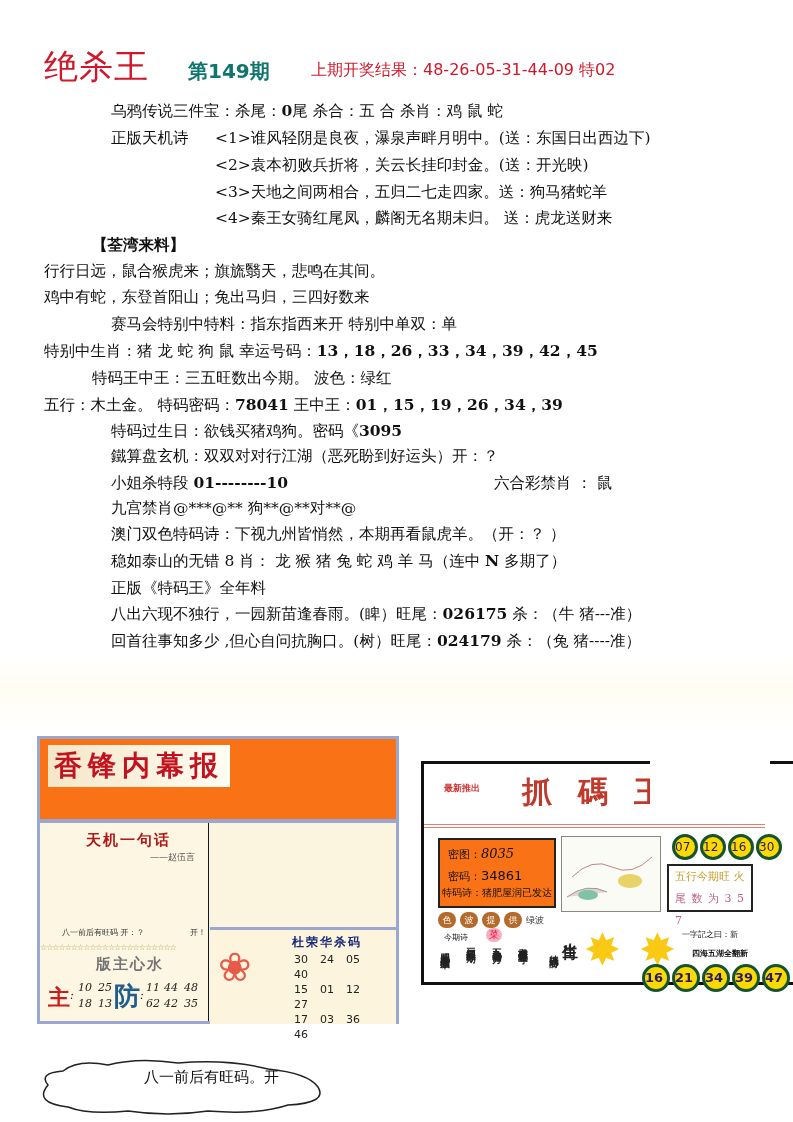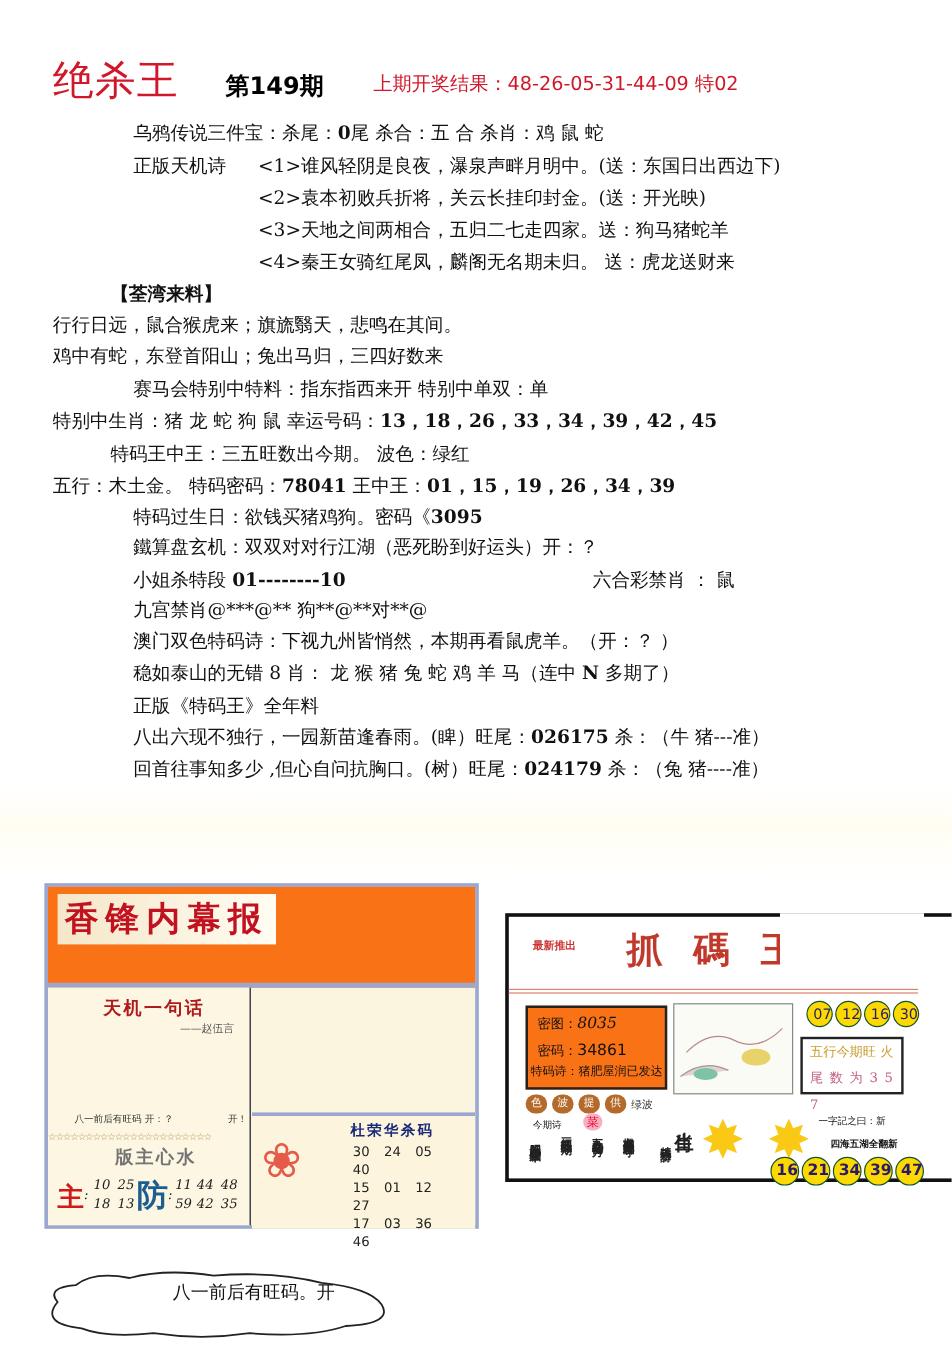--- a/index.html
+++ b/index.html
@@ -1,20 +1,20 @@
 <!DOCTYPE html>
 <html><head>
 <meta charset="utf-8">
 <style>
   html, body { margin:0; padding:0; }
   body { width:793px; height:1122px; background:#ffffff; position:relative; overflow:hidden;
          font-family:"DejaVu Serif","Liberation Serif",serif; color:#111; }
   .abs { position:absolute; white-space:nowrap; }
   .title-main { left:44px; top:44px; font-size:34px; color:#d1182a; font-family:"DejaVu Sans",sans-serif; letter-spacing:1px; }
-  .title-issue { left:188px; top:58px; font-size:20px; color:#000000; font-family:"DejaVu Sans",sans-serif; font-weight:bold; }
+  .title-issue { left:188px; top:58px; font-size:20px; color:#0f766e; font-family:"DejaVu Sans",sans-serif; font-weight:bold; }
   .title-result { left:311px; top:60px; font-size:16px; color:#d1182a; font-family:"DejaVu Sans",sans-serif; }
   .line { font-size:15.5px; line-height:20px; }
   .b { font-weight:bold; }
   .fade { position:absolute; left:0; top:650px; width:793px; height:80px;
           background:linear-gradient(180deg,#ffffff 0%,#fffdf2 50%,#ffffff 100%); }
 
   
   .lp { position:absolute; left:37px; top:736px; width:362px; height:288px; background:#fbf5df;
         border:3px solid #9aa7d0; box-sizing:border-box; }
   .lp-header { position:absolute; left:0; top:0; width:356px; height:80px; background:#f97316;
@@ -48,22 +48,22 @@
   
   .rp { position:absolute; left:421px; top:761px; width:386px; height:224px; background:#fff; border:3px solid #111; box-sizing:border-box; }
   .rp-top { position:absolute; left:0; top:0; width:341px; height:60px; border-bottom:4px double #e08070; }
   .rp-new { position:absolute; left:20px; top:18px; font-size:9px; color:#c33; font-weight:bold; }
   .rp-title { position:absolute; left:98px; top:8px; font-size:30px; color:#c0392b; font-weight:bold; letter-spacing:26px; }
   .rp-white { position:absolute; left:226px; top:-3px; width:120px; height:60px; background:#fff; }
   .mibox { position:absolute; left:14px; top:74px; width:114px; height:66px; border:2px solid #222; background:#f97316; font-size:11px; }
   .mi-row { position:absolute; left:8px; }
   .pic { position:absolute; left:137px; top:72px; width:98px; height:74px; border:1px solid #888; background:#fbfbf6; overflow:hidden; }
   .balls { position:absolute; display:flex; gap:2px; }
-  .ball { width:20px; height:20px; border-radius:50%; background:#fcd900; border:1px solid #14532d; font-size:12px;
-          font-family:"DejaVu Sans",sans-serif; text-align:right; line-height:20px; color:#2a1a6a; }
+  .ball { width:20px; height:20px; border-radius:50%; background:#fcd900; border:3px solid #14532d; font-size:12px;
+          font-family:"DejaVu Sans",sans-serif; text-align:left; line-height:20px; color:#2a1a6a; }
   .ball.big { width:22px; height:22px; line-height:22px; font-size:13px; font-weight:bold; }
   .wxbox { position:absolute; left:243px; top:100px; width:86px; height:48px; border:2px solid #222; background:#fff; font-size:11px; line-height:22px; padding-left:6px; box-sizing:border-box; }
   .colorbtns { position:absolute; left:14px; top:148px; display:flex; gap:4px; align-items:center; }
   .cb { width:18px; height:16px; border-radius:8px; background:#b46a2a; color:#fff; font-size:9px; text-align:center; line-height:16px; }
   .vcol { position:absolute; writing-mode:vertical-rl; font-size:9.5px; letter-spacing:1px; color:#222; font-weight:bold; }
   .star { position:absolute; font-size:44px; color:#f9c916; }
   .cloud { position:absolute; left:28px; top:1055px; width:300px; height:60px; }
 </style>
 </head>
 <body>
@@ -129,21 +129,21 @@
     <div class="numgrid" style="left:30px;top:166px;">:</div>
     <div class="numgrid" style="left:38px;top:158px;">10</div>
     <div class="numgrid" style="left:58px;top:158px;">25</div>
     <div class="numgrid" style="left:38px;top:174px;">18</div>
     <div class="numgrid" style="left:58px;top:174px;">13</div>
     <div class="fang">防</div>
     <div class="numgrid" style="left:100px;top:166px;">:</div>
     <div class="numgrid" style="left:106px;top:158px;">11</div>
     <div class="numgrid" style="left:124px;top:158px;">44</div>
     <div class="numgrid" style="left:144px;top:158px;">48</div>
-    <div class="numgrid" style="left:106px;top:174px;">59</div>
+    <div class="numgrid" style="left:106px;top:174px;">62</div>
     <div class="numgrid" style="left:124px;top:174px;">42</div>
     <div class="numgrid" style="left:144px;top:174px;">35</div>
   </div>
   <div class="lp-right2">
     <div class="flower">❀</div>
     <div class="dr-title">杜荣华杀码</div>
     <div class="drgrid">
       <div><span>30</span><span>24</span><span>05</span><span>40</span></div>
       <div><span>15</span><span>01</span><span>12</span><span>27</span></div>
       <div><span>17</span><span>03</span><span>36</span><span>46</span></div>

